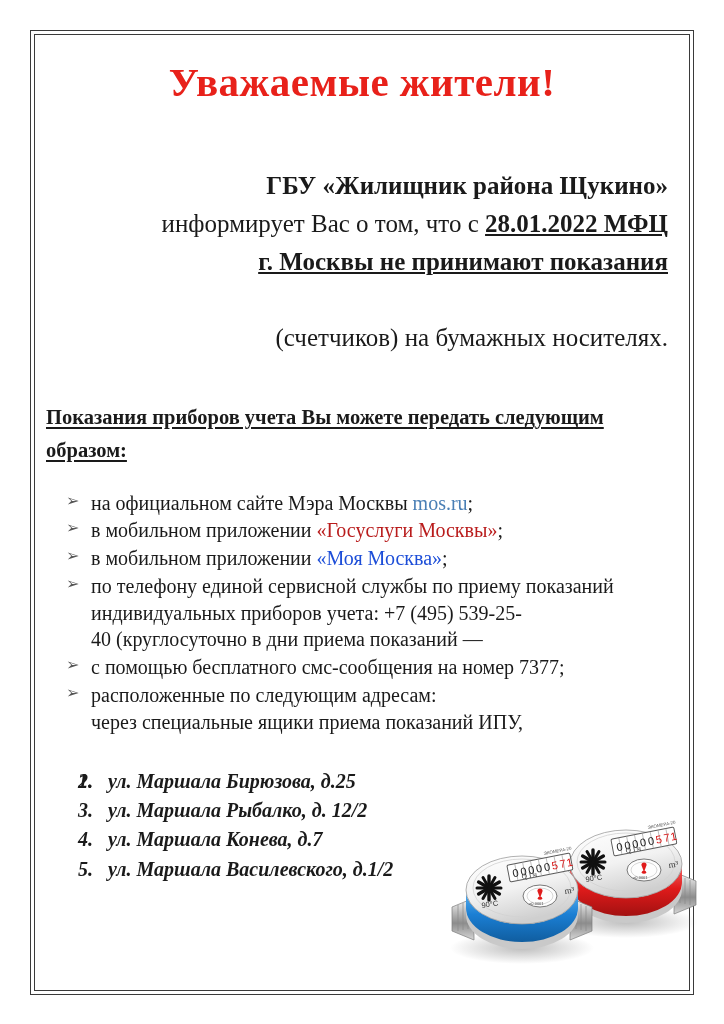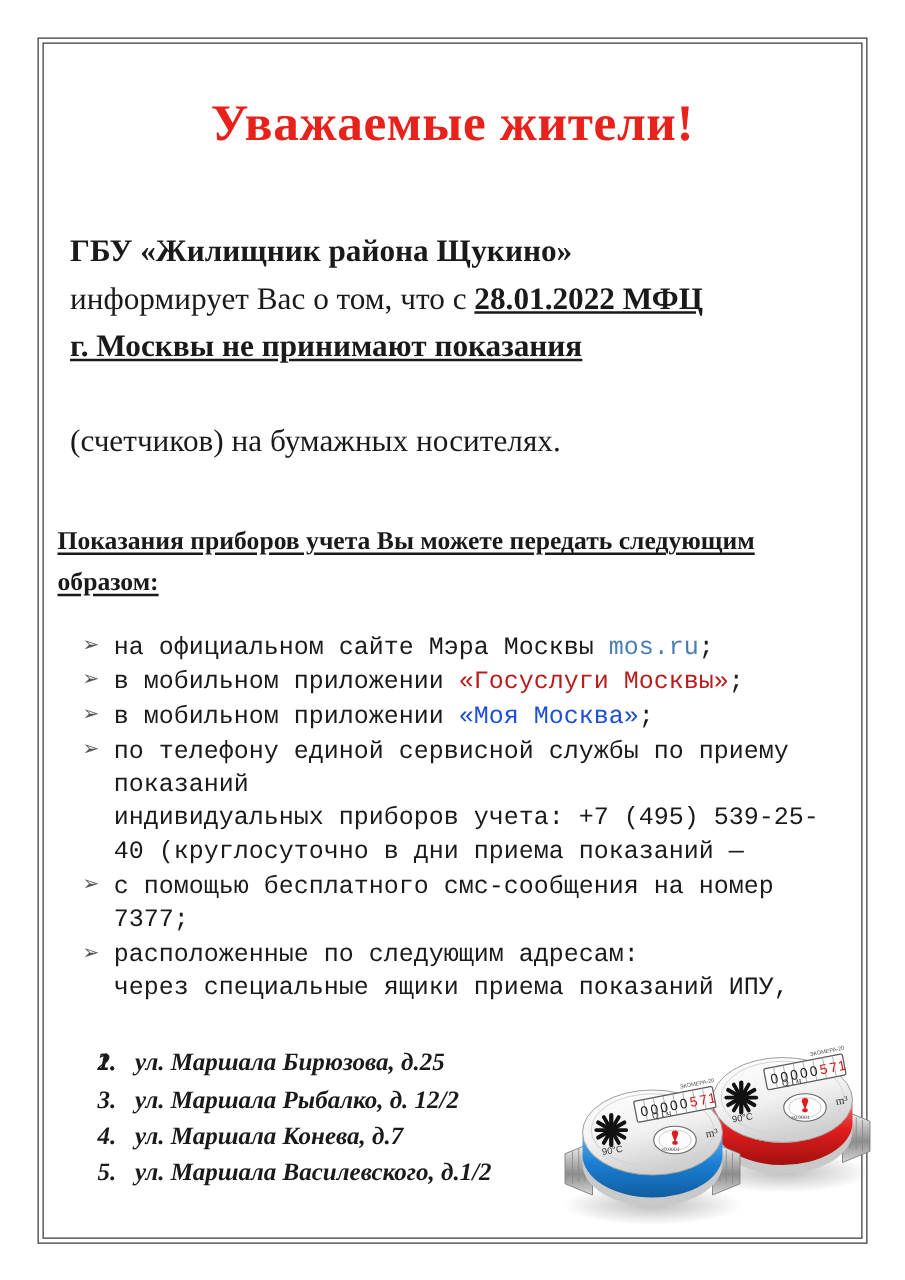--- a/index.html
+++ b/index.html
@@ -33,39 +33,39 @@
     right: 3px;
     bottom: 3px;
     border: 1px solid #3a3a3a;
     box-sizing: border-box;
     pointer-events: none;
   }
 
   .content {
     position: absolute;
     left: 46px;
-    top: 48px;
+    top: 32px;
     width: 632px;
     height: 930px;
   }
 
   
   .doc-title {
     text-align: center;
     font-weight: bold;
     font-size: 41px;
     line-height: 1.1;
     letter-spacing: 0.5px;
     margin: 0;
     padding-top: 28px;
   }
 
   
   .lead {
-    text-align: left;
+    text-align: right;
     font-size: 25px;
     line-height: 1.52;
     margin: 0;
     padding-top: 62px;
     padding-left: 10px;
     padding-right: 10px;
   }
   .lead .b { font-weight: bold; }
   .lead .bu { font-weight: bold; text-decoration: underline; text-underline-offset: 2px; margin-top: 20px; }
 
@@ -97,21 +97,20 @@
   .bullet-item .marker {
     position: absolute;
     left: 20px;
     top: 0;
     font-size: 16px;
     color: #555;
   }
   .bullet-item .sub-line {
     display: block;
     padding-left: 2px;
-    font-family: Liberation Mono, monospace;
   }
   .bullet-item .sub-line.indent2 { padding-left: 6px; }
   .lnk { color: #4a7fb5; }
 
   
   .addr-list {
     list-style: none;
     margin: 0;
     padding: 30px 0 0 0;
   }

